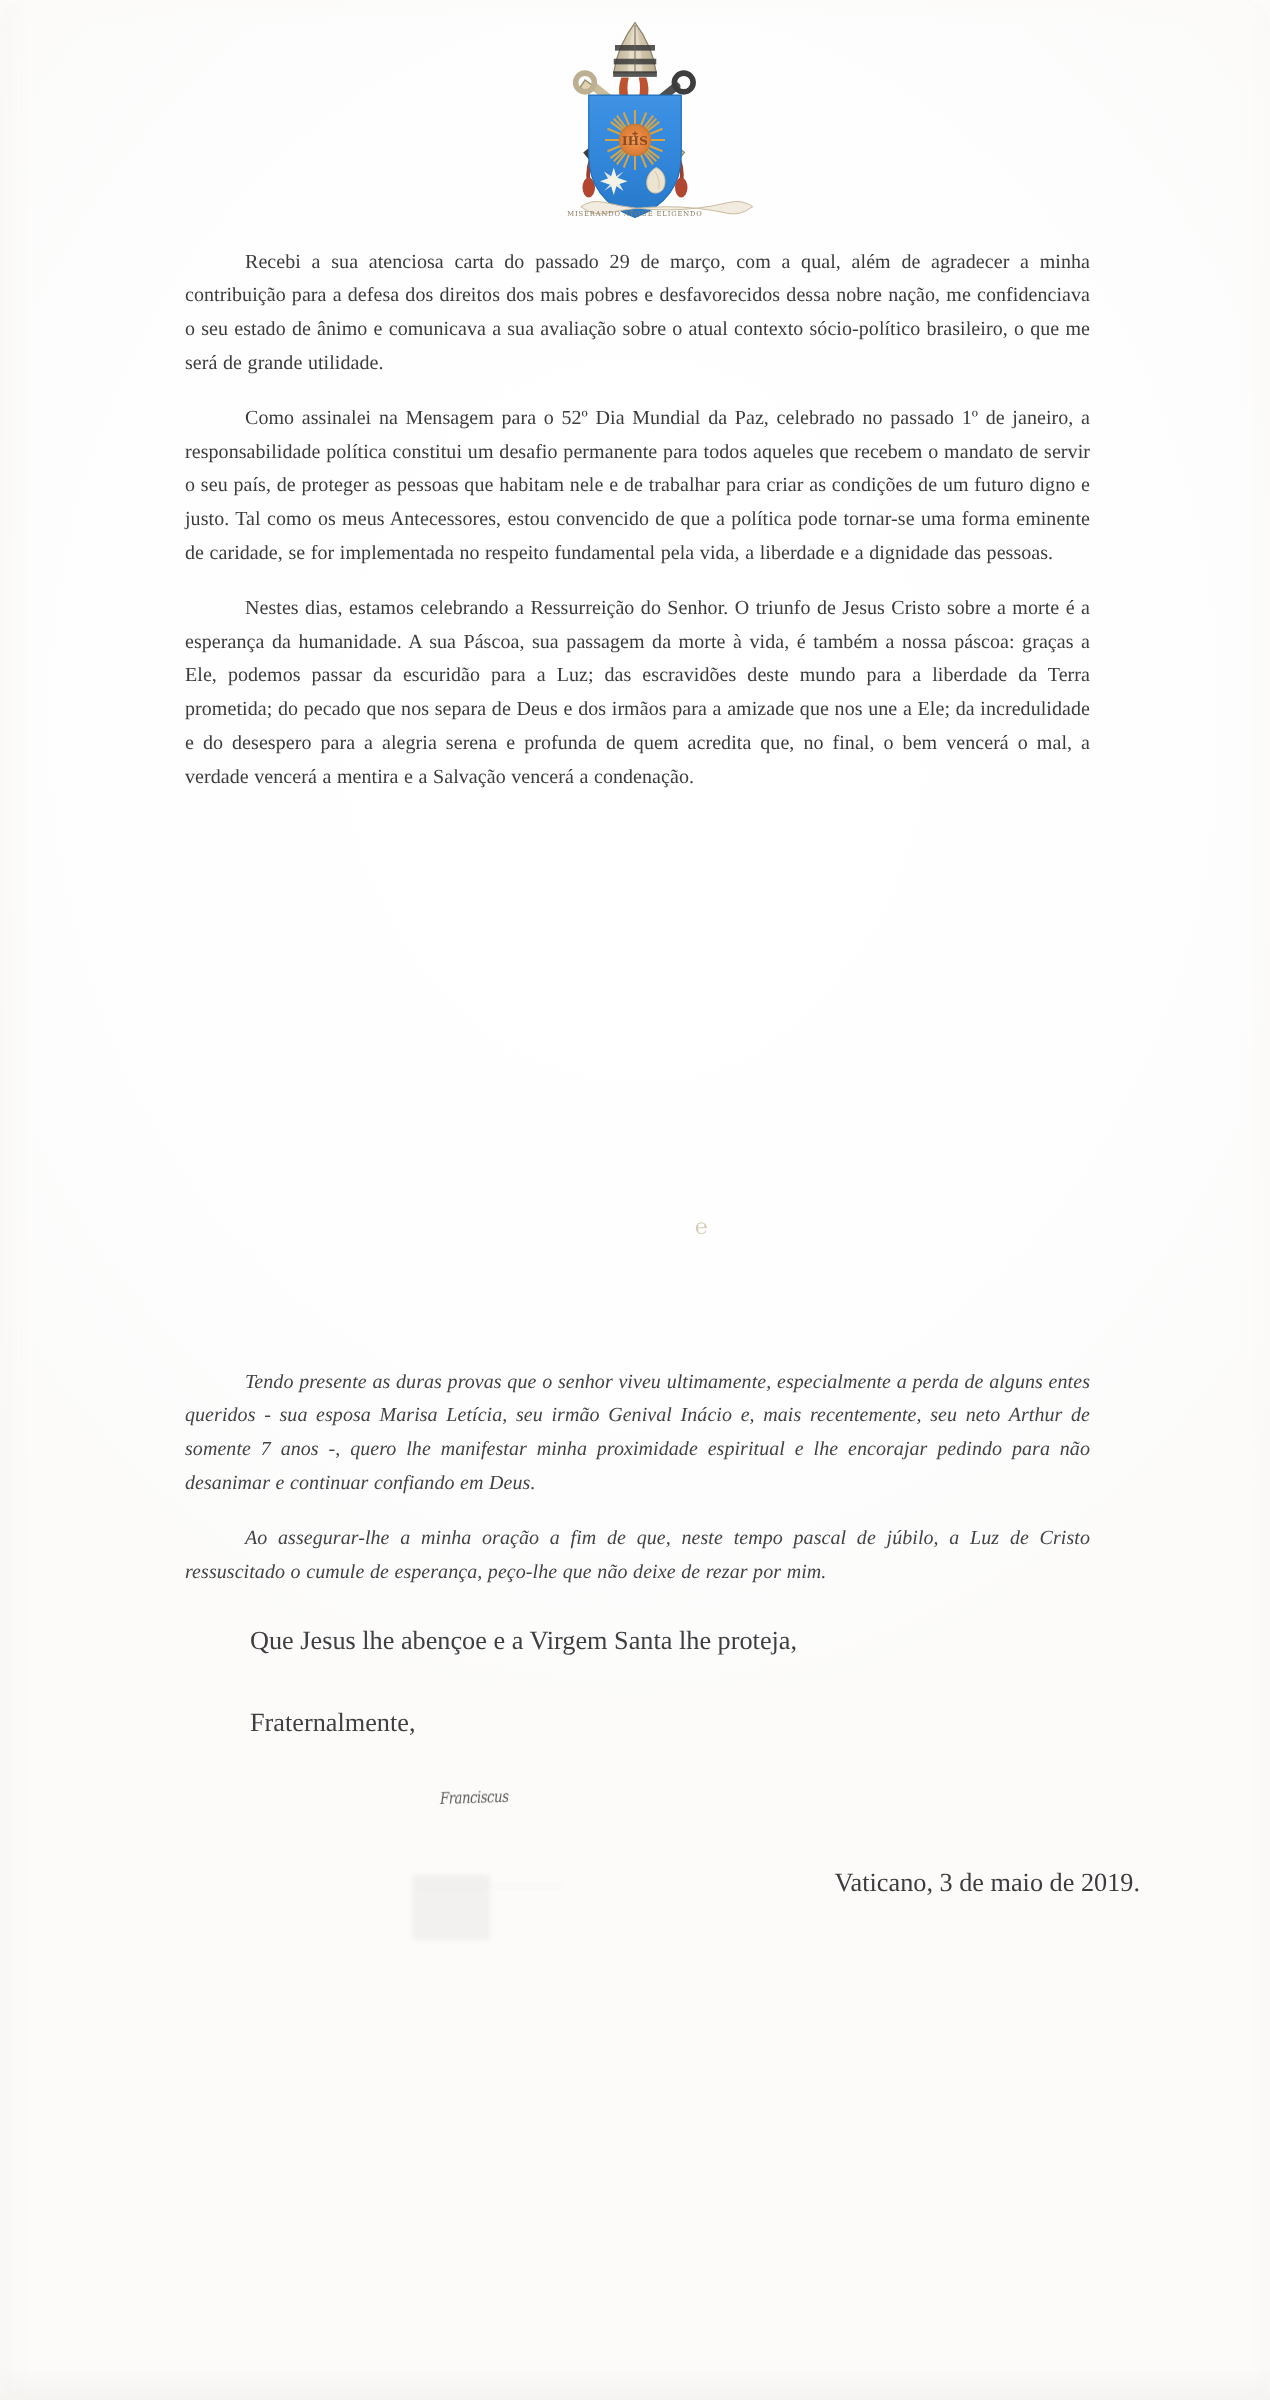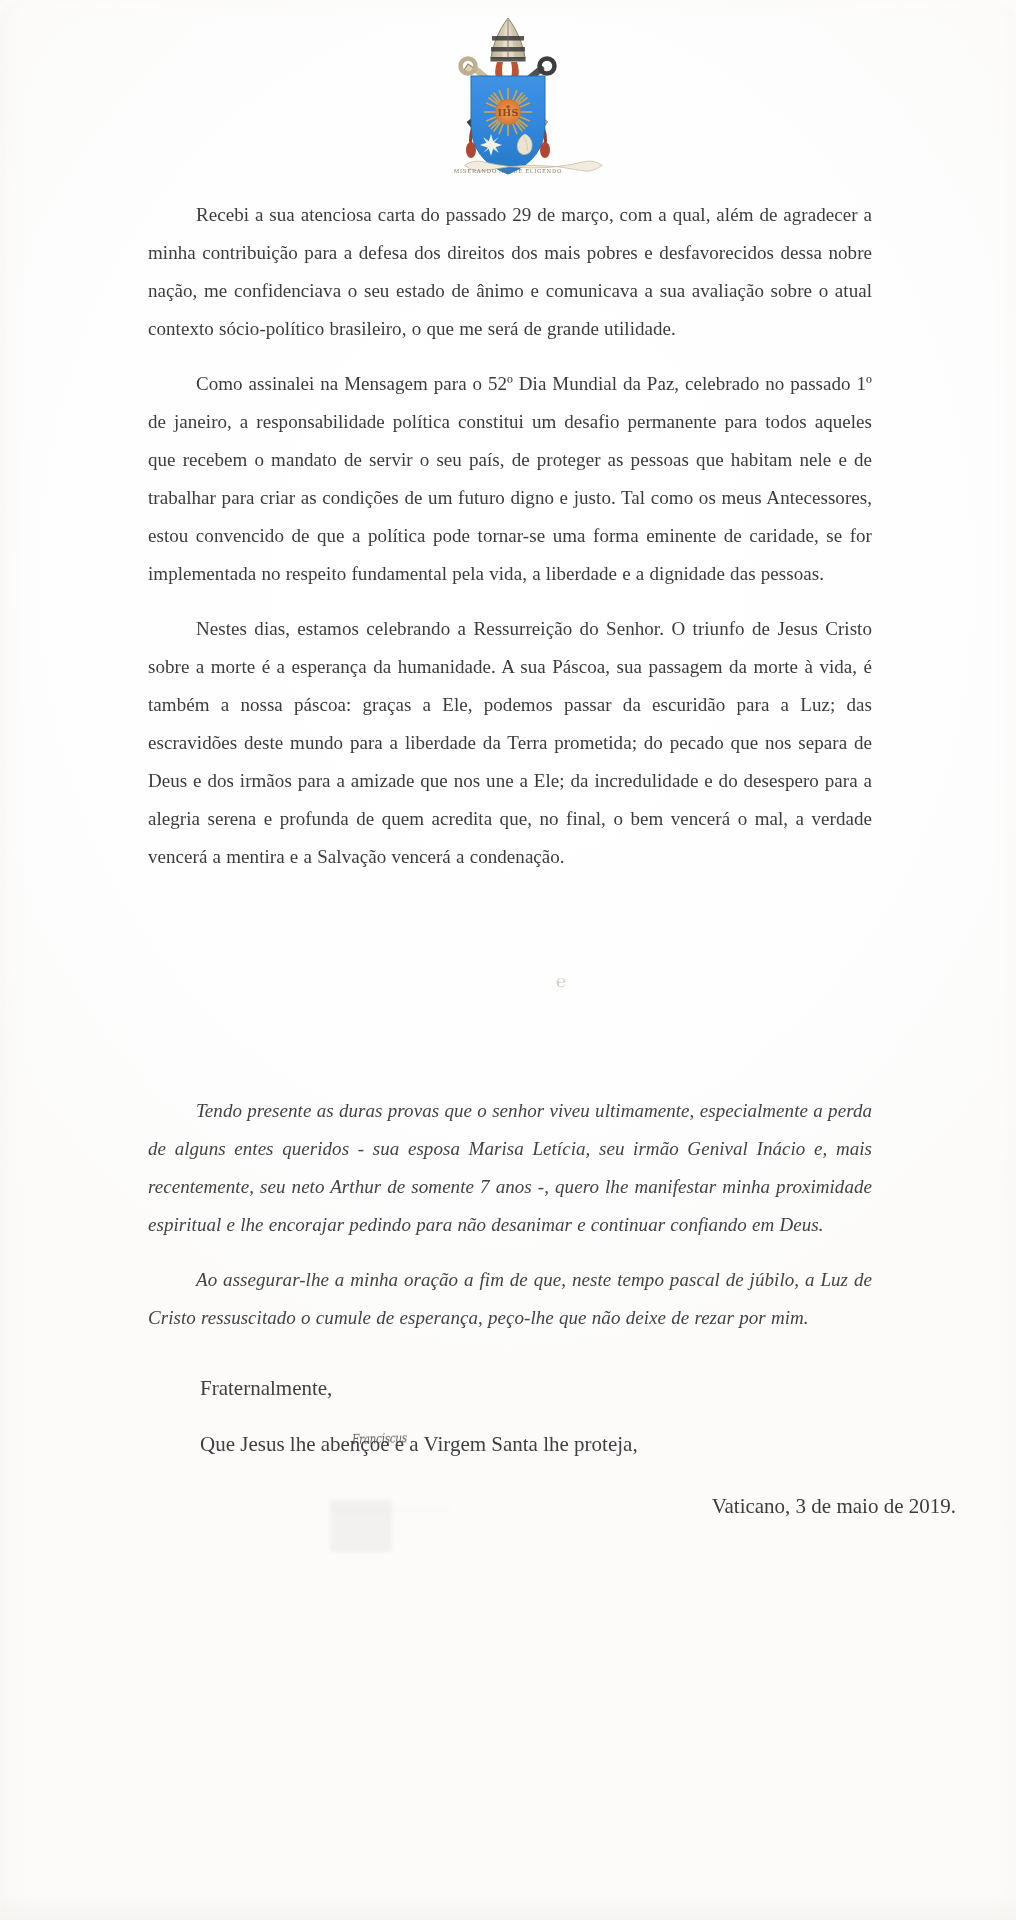--- a/index.html
+++ b/index.html
@@ -61,22 +61,22 @@
   }
   .salutation {
     font-size: 21.5px;
     line-height: 1.0;
     margin: 0 0 34px 46px;
     color: #48484b;
     letter-spacing: .2px;
   }
   p.para {
     margin: 0 0 17px 0;
-    font-size: 19px;
-    line-height: 38px;
+    font-size: 16px;
+    line-height: 27px;
     text-align: justify;
     text-indent: 48px;
     color: #3c3c3f;
     letter-spacing: .05px;
     word-spacing: .4px;
     -webkit-hyphens: none;
     hyphens: none;
   }
   p.para:last-child { margin-bottom: 0; }
   p.para.dim  { color: #434346; font-style: italic; }
@@ -143,21 +143,21 @@
     filter: blur(2.2px);
     pointer-events: none;
   }
 
   
   .date-line {
     position: absolute;
     left: 0; right: 0;
     top: 1494px;
     text-align: right;
-    padding-right: 60px;
+    padding-right: 104px;
     font-size: 21px;
     color: #3c3c3f;
   }
 
   
   .bottom-edge {
     position: absolute;
     left: 0; right: 0; bottom: 0;
     height: 26px;
     background: linear-gradient(180deg, rgba(255,255,255,0), rgba(243,241,238,.75));
@@ -262,22 +262,22 @@
     <p class="para">Recebi a sua atenciosa carta do passado 29 de março, com a qual, além de agradecer a minha contribuição para a defesa dos direitos dos mais pobres e desfavorecidos dessa nobre nação, me confidenciava o seu estado de ânimo e comunicava a sua avaliação sobre o atual contexto sócio-político brasileiro, o que me será de grande utilidade.</p>
     <p class="para">Como assinalei na Mensagem para o 52º Dia Mundial da Paz, celebrado no passado 1º de janeiro, a responsabilidade política constitui um desafio permanente para todos aqueles que recebem o mandato de servir o seu país, de proteger as pessoas que habitam nele e de trabalhar para criar as condições de um futuro digno e justo. Tal como os meus Antecessores, estou convencido de que a política pode tornar-se uma forma eminente de caridade, se for implementada no respeito fundamental pela vida, a liberdade e a dignidade das pessoas.</p>
     <p class="para">Nestes dias, estamos celebrando a Ressurreição do Senhor. O triunfo de Jesus Cristo sobre a morte é a esperança da humanidade. A sua Páscoa, sua passagem da morte à vida, é também a nossa páscoa: graças a Ele, podemos passar da escuridão para a Luz; das escravidões deste mundo para a liberdade da Terra prometida; do pecado que nos separa de Deus e dos irmãos para a amizade que nos une a Ele; da incredulidade e do desespero para a alegria serena e profunda de quem acredita que, no final, o bem vencerá o mal, a verdade vencerá a mentira e a Salvação vencerá a condenação.</p>
   </div>
 
   <div class="page-mark">℮</div>
 
   <div class="letter-2">
     <p class="para dim">Tendo presente as duras provas que o senhor viveu ultimamente, especialmente a perda de alguns entes queridos - sua esposa Marisa Letícia, seu irmão Genival Inácio e, mais recentemente, seu neto Arthur de somente 7 anos -, quero lhe manifestar minha proximidade espiritual e lhe encorajar pedindo para não desanimar e continuar confiando em Deus.</p>
     <p class="para dim">Ao assegurar-lhe a minha oração a fim de que, neste tempo pascal de júbilo, a Luz de Cristo ressuscitado o cumule de esperança, peço-lhe que não deixe de rezar por mim.</p>
+    <div class="closing">Que Jesus lhe abençoe e a Virgem Santa lhe proteja,</div>
     <div class="closing second">Fraternalmente,</div>
-    <div class="closing">Que Jesus lhe abençoe e a Virgem Santa lhe proteja,</div>
   </div>
 
   <div class="signature-wrap">
     <div class="signature">Franciscus</div>
   </div>
   <div class="sig-smudge"></div>
 
   <div class="date-line">Vaticano, 3 de maio de 2019.</div>
 
   <div class="scan-noise"></div>

